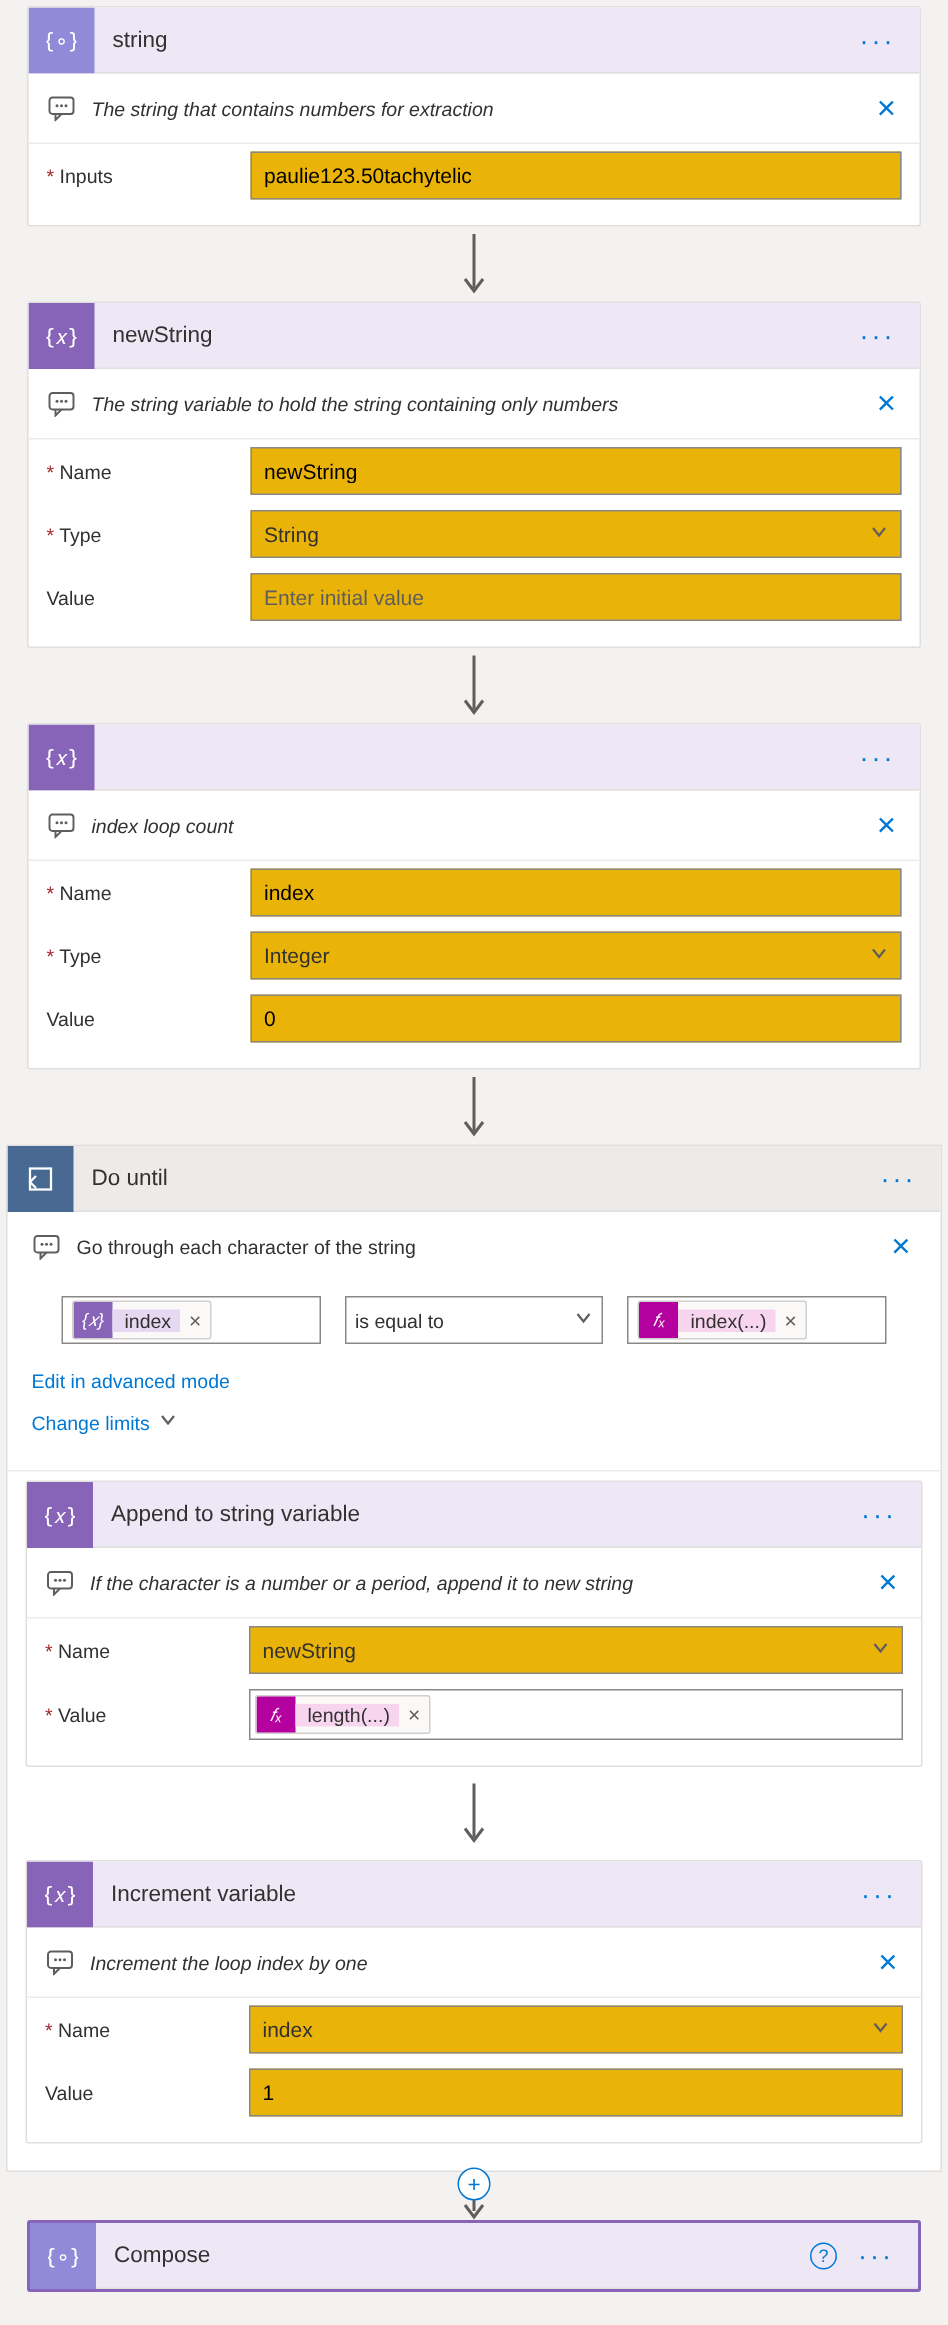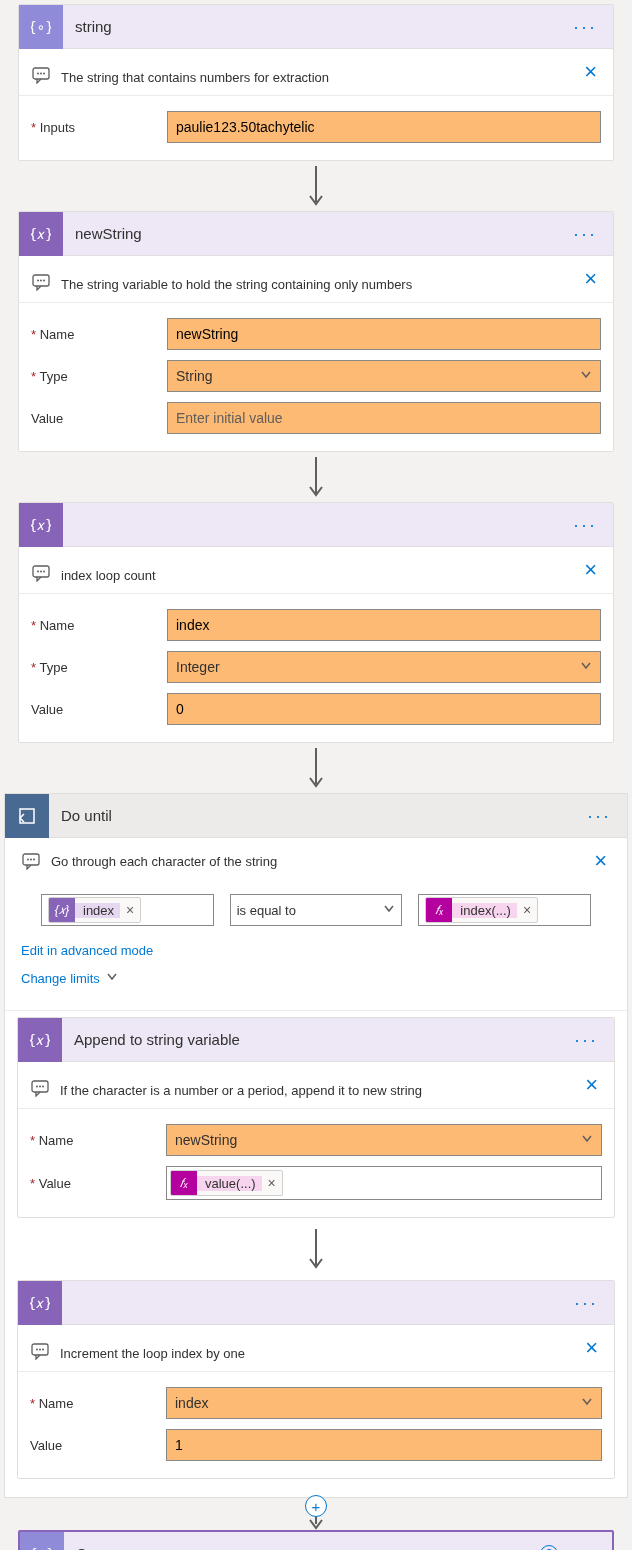--- a/index.html
+++ b/index.html
@@ -88,24 +88,24 @@
     color: #605e5c;
     cursor: pointer;
     line-height: 1;
     padding: 4px;
   }
   .dots-blue { color: #0078d4; }
 
   .body { padding: 0 0 12px 0; }
   .comment-row {
     display: flex;
-    align-items: flex-end;
+    align-items: center;
     padding: 10px 12px;
     border-bottom: 1px solid #edebe9;
-    margin-bottom: 10px;
+    font-style: italic;
   }
   .wrap-comment {
     display: flex;
     align-items: center;
     padding: 10px 16px 8px 16px;
   }
   .comment-icon {
     width: 20px; height: 20px;
     display: flex; align-items: center; justify-content: center;
     margin-right: 10px;
@@ -133,21 +133,21 @@
   }
   .req { color: #a4262c; }
   .field-input-wrap { flex: 1; }
   .field-input, .field-select {
     width: 100%;
     height: 32px;
     border: 1px solid #8a8886;
     padding: 4px 8px;
     font-size: 14px;
     font-family: inherit;
-    background: #fdba74;
+    background: #eab308;
   }
   .field-input::placeholder { color: #605e5c; }
   .field-select {
     display: flex;
     align-items: center;
     justify-content: space-between;
     cursor: pointer;
   }
   .chev {
     color: #605e5c;
@@ -525,21 +525,21 @@
                   </svg></span>
             </div>
           </div>
         </div>
         <div class="field-row">
           <div class="field-label"><span class="req">*</span> <span>Value</span></div>
           <div class="field-input-wrap">
             <div class="token-row">
               <span class="token">
                 <span class="t-icon t-magenta">𝑓ₓ</span>
-                <span class="t-label fx-bg">value(...)</span>
+                <span class="t-label fx-bg">length(...)</span>
                 <span class="t-x">×</span>
               </span>
             </div>
           </div>
         </div>
       </div>
     </div>
 
     <div class="connector">
         <svg viewBox="0 0 20 44">
@@ -548,20 +548,21 @@
       </div>
 
     <div class="card inner">
       <div class="header header-light">
         <div class="header-title-zone">
           <div class="icon-box icon-purple">
             <svg class="icon-svg" viewBox="0 0 20 20">
                 <use href="#braces"></use>
               </svg>
           </div>
+          <div class="header-title">Increment variable</div>
         </div>
         <div class="header-actions">
           <span class="dots dots-blue">···</span>
         </div>
       </div>
       <div class="body">
         <div class="comment-row">
           <span class="comment-icon">
               <svg viewBox="0 0 18 18" width="18" height="18">
                 <use href="#speech"></use>

